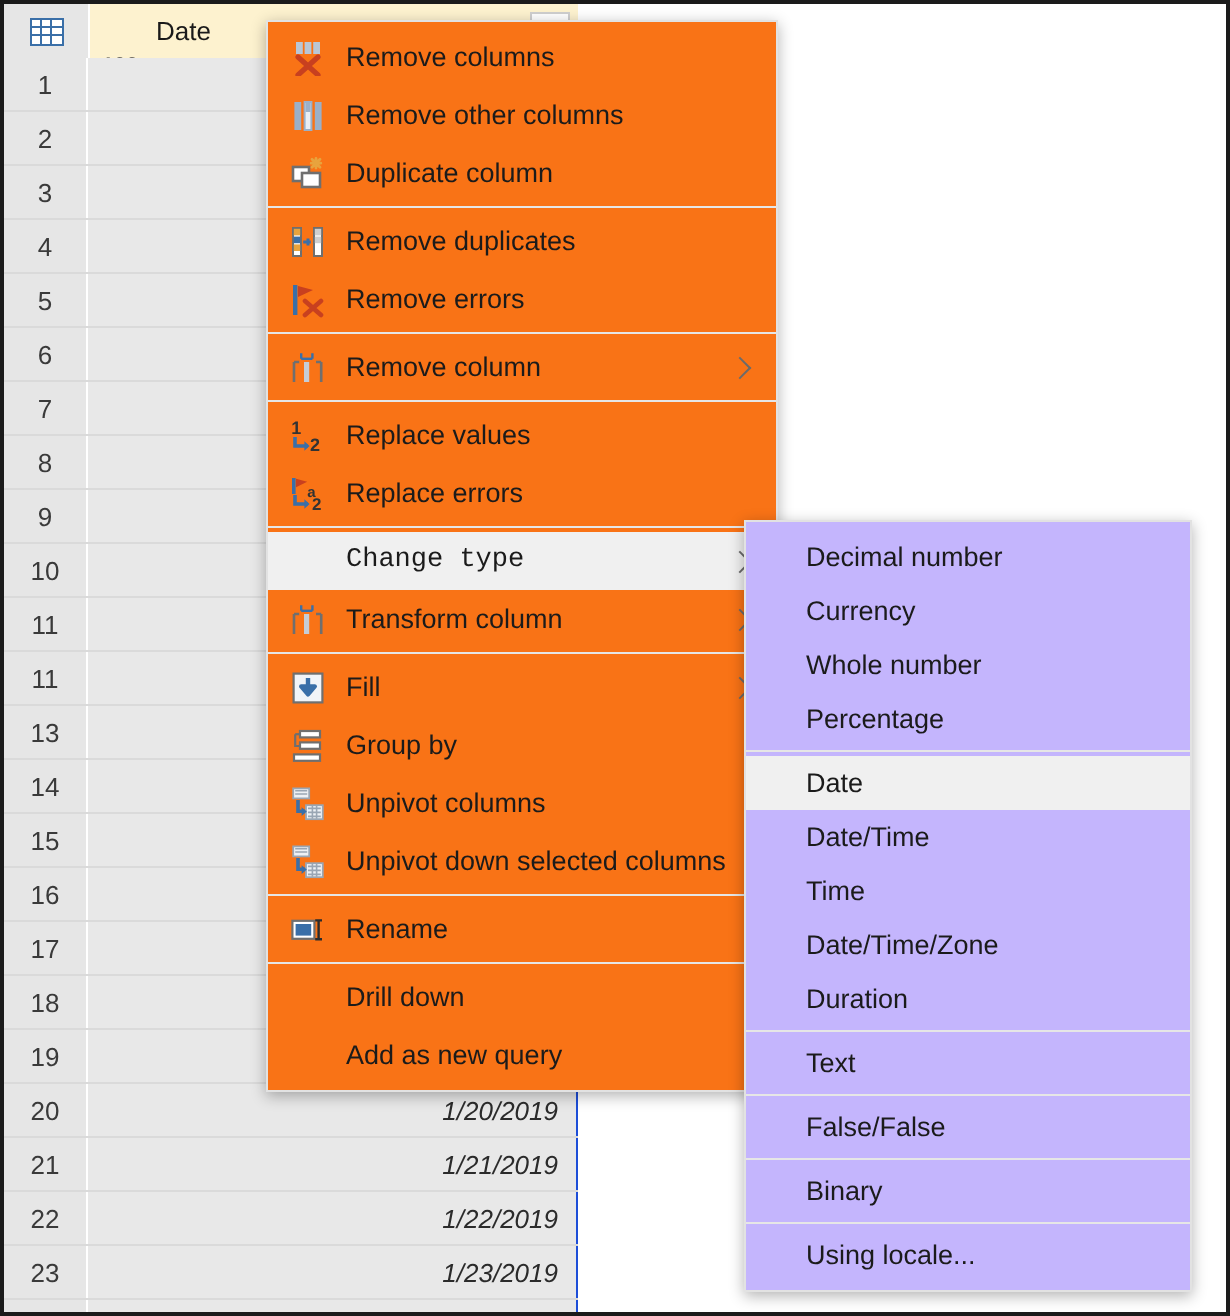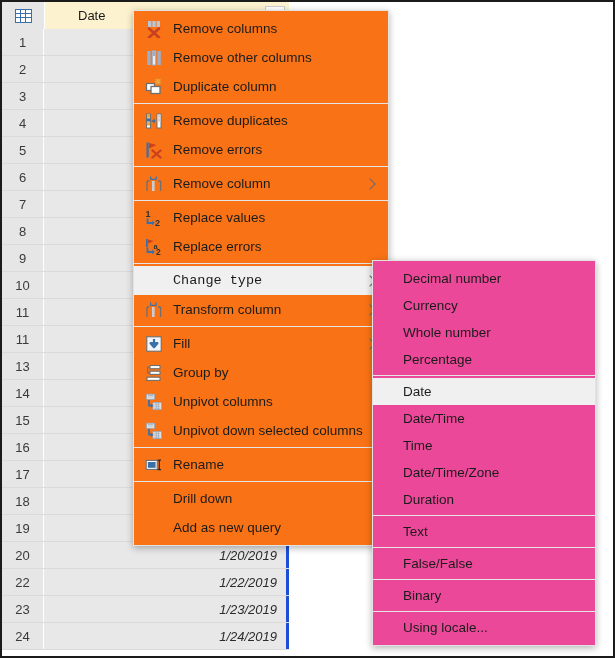--- a/index.html
+++ b/index.html
@@ -105,21 +105,21 @@
   }
   .cell{
     flex:1;
     background:#e8e8e8;
     display:flex;align-items:center;justify-content:flex-end;
     padding-right:9px;
     font-style:italic;
     font-size:13px;
     color:#2b2b2b;
     box-sizing:border-box;
-    border-right:3px solid #1d4ed8;
+    border-right:1px solid #1d4ed8;
     overflow:hidden;
     white-space:nowrap;
   }
 
   
   .menu{
     position:absolute;
     left:114px;top:8px;
     width:256px;
     background:#f97316;
@@ -156,21 +156,21 @@
     border-top:1.4px solid #6b6b6b;
     transform:translateY(-50%) rotate(45deg);
   }
   .sep{height:1px;background:#e6e6e6;margin:2px 0;}
 
   
   .submenu{
     position:absolute;
     left:370px;top:258px;
     width:224px;
-    background:#ec4899;
+    background:#c4b5fd;
     border:1px solid #e2e2e2;
     box-shadow:0 2px 7px rgba(0,0,0,.30);
     padding:4px 0 4px 0;
     box-sizing:border-box;
     z-index:30;
   }
   .si{
     display:flex;align-items:center;
     height:27px;
     padding-left:30px;
@@ -283,20 +283,24 @@
           <div class="rownum">18</div>
           <div class="cell">1/18/2019</div>
         </div>
         <div class="row">
           <div class="rownum">19</div>
           <div class="cell">1/19/2019</div>
         </div>
         <div class="row">
           <div class="rownum">20</div>
           <div class="cell">1/20/2019</div>
+        </div>
+        <div class="row">
+          <div class="rownum">21</div>
+          <div class="cell">1/21/2019</div>
         </div>
         <div class="row">
           <div class="rownum">22</div>
           <div class="cell">1/22/2019</div>
         </div>
         <div class="row">
           <div class="rownum">23</div>
           <div class="cell">1/23/2019</div>
         </div>
         <div class="row">

